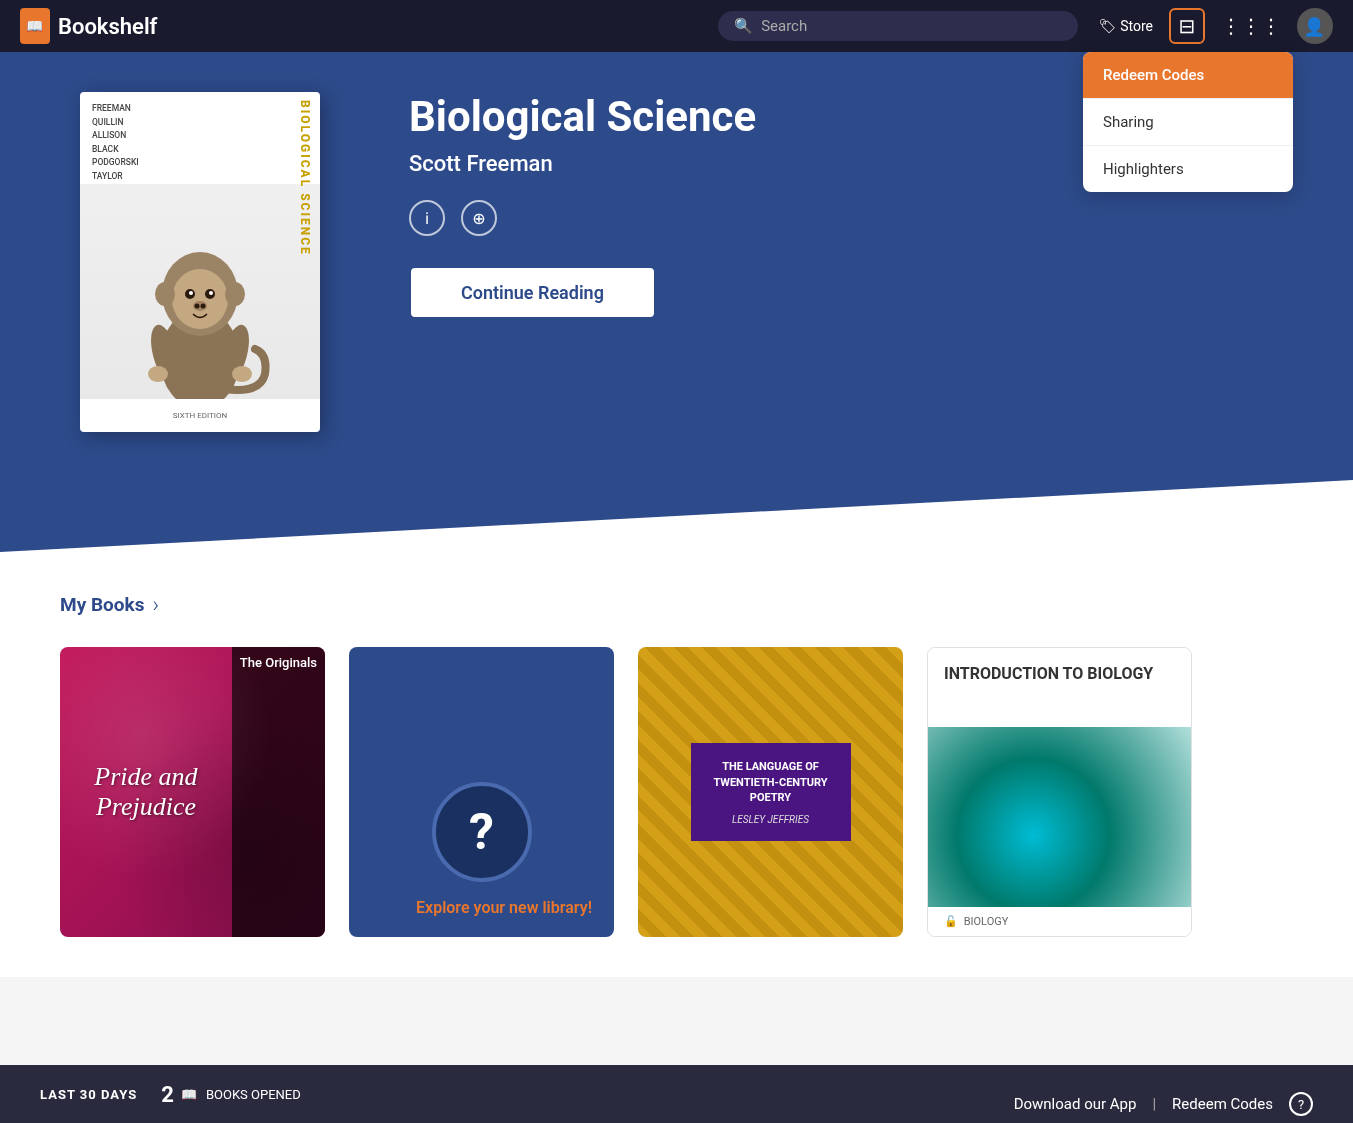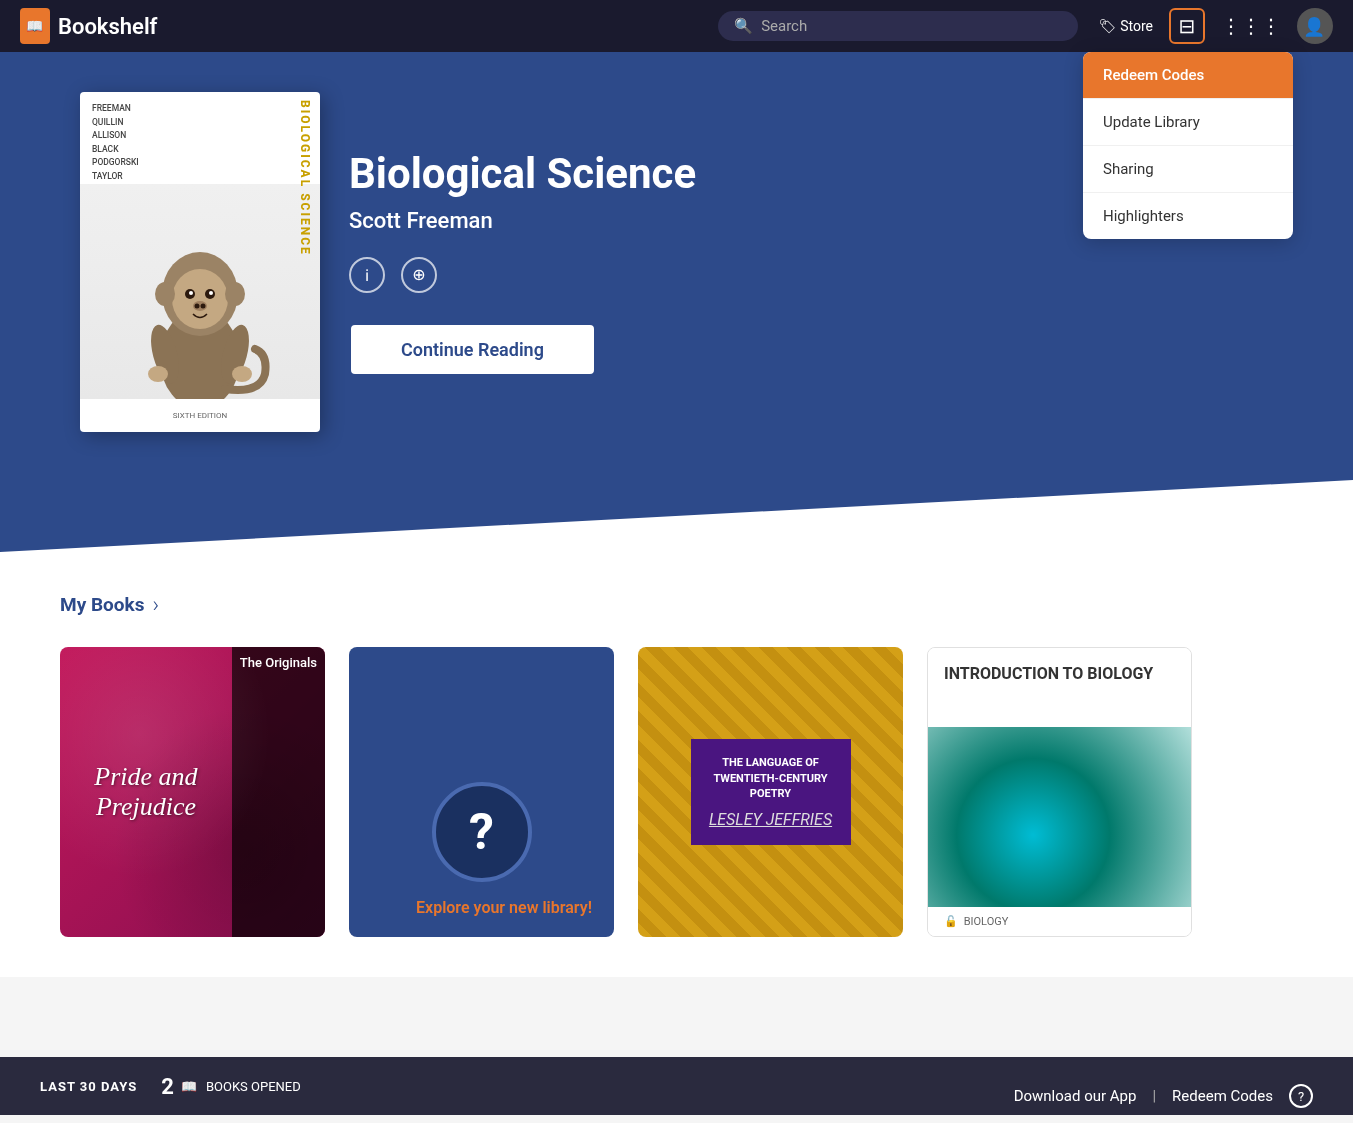--- a/index.html
+++ b/index.html
@@ -128,23 +128,22 @@
       position: absolute;
       bottom: 0;
       left: 0;
       right: 0;
       height: 120px;
       background: white;
       clip-path: polygon(0 100%, 100% 40%, 100% 100%);
     }
     .hero-content {
       display: flex;
-      align-items: center;
       padding: 40px 80px;
-      gap: 29px;
+      gap: 89px;
       position: relative;
       z-index: 2;
     }
     .book-cover {
       width: 240px;
       height: 340px;
       background: white;
       border-radius: 4px;
       box-shadow: 4px 4px 20px rgba(0,0,0,0.3);
       flex-shrink: 0;
@@ -306,24 +305,23 @@
       color: white;
     }
     .book-card-3-title {
       font-size: 11px;
       font-weight: 700;
       line-height: 1.4;
       text-transform: uppercase;
       margin-bottom: 8px;
     }
     .book-card-3-author {
-      font-size: 16px;
+      font-size: 10px;
       font-style: italic;
       color: #ddd;
-      text-decoration: underline;
     }
     .book-card-4 {
       background: white;
       border: 1px solid #e0e0e0;
       position: relative;
       display: flex;
       flex-direction: column;
     }
     .book-card-4-content {
       flex: 1;
@@ -349,21 +347,21 @@
     }
 
     
     .footer {
       background: #2a2a3e;
       color: white;
       padding: 16px 40px;
       display: flex;
       align-items: center;
       position: fixed;
-      bottom: 8px;
+      bottom: 0;
       left: 0;
       right: 0;
       height: 58px;
     }
     .footer-stats {
       display: flex;
       align-items: center;
       gap: 24px;
     }
     .footer-label {
@@ -436,21 +434,20 @@
       <span>🏷</span>
       <span>Store</span>
     </div>
     <div class="icon-btn" style="font-size:20px; color:white;">⊟</div>
     <div class="grid-btn">⋮⋮⋮</div>
     <div class="profile-btn">👤</div>
   </div>
 
   <div class="dropdown-menu">
     <div class="dropdown-item active">Redeem Codes</div>
-    <div class="dropdown-item">Update Library</div>
     <div class="dropdown-item">Sharing</div>
     <div class="dropdown-item">Highlighters</div>
   </div>
 </div>
 
 <div class="hero">
   <div class="hero-content">
 
     <div class="book-cover">
 

